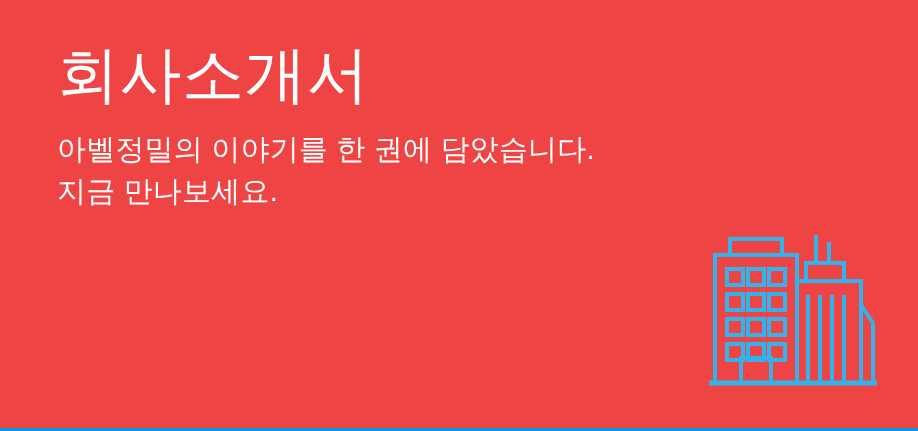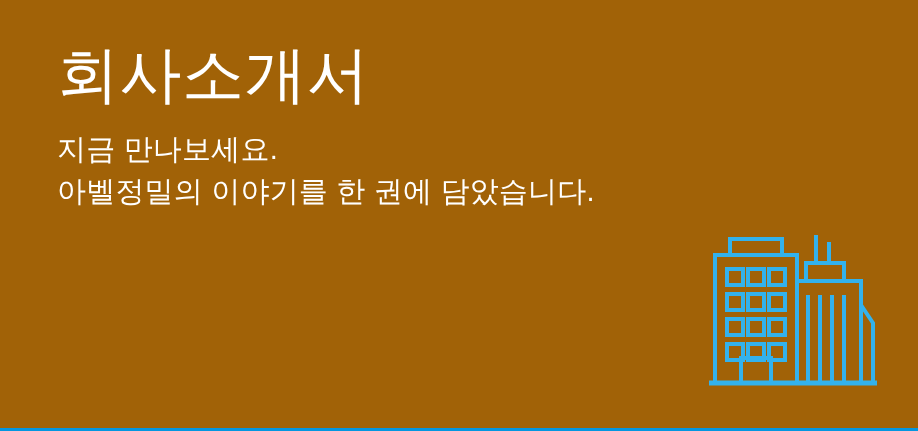--- a/index.html
+++ b/index.html
@@ -12,21 +12,21 @@
     height: 431px;
     overflow: hidden;
     font-family: "Liberation Sans", "DejaVu Sans", sans-serif;
     background: #039ce8;
   }
 
   .hero {
     position: relative;
     width: 918px;
     height: 431px;
-    background: #a16207;
+    background: #ef4444;
     overflow: hidden;
     box-sizing: border-box;
   }
 
   
   .text-block {
     position: absolute;
     left: 57px;
     top: 38px;
     width: 640px;
@@ -85,22 +85,22 @@
 </style>
 </head>
 <body>
 
 <div class="hero">
 
   <div class="text-block">
     <h1 class="hero-title">회사소개서</h1>
 
     <p class="hero-subtitle">
+      <span class="sub-line">아벨정밀의 이야기를 한 권에 담았습니다.</span>
       <span class="sub-line">지금 만나보세요.</span>
-      <span class="sub-line">아벨정밀의 이야기를 한 권에 담았습니다.</span>
     </p>
   </div>
 
   <div class="illustration">
     <svg viewBox="0 0 170 160" xmlns="http://www.w3.org/2000/svg" fill="none" stroke="#33b2ec" stroke-width="4">
 
       <rect x="22" y="12" width="52" height="16"></rect>
 
       <rect x="7" y="28" width="82" height="128"></rect>
 

